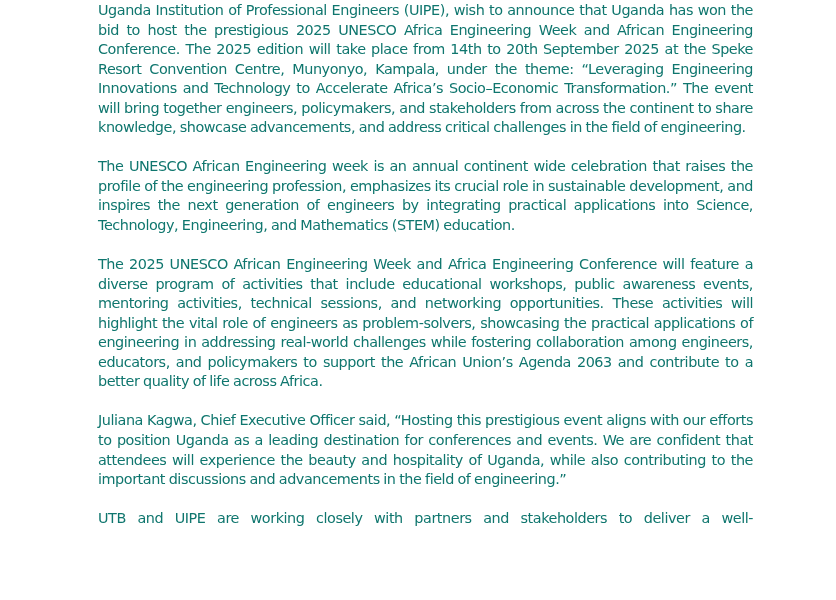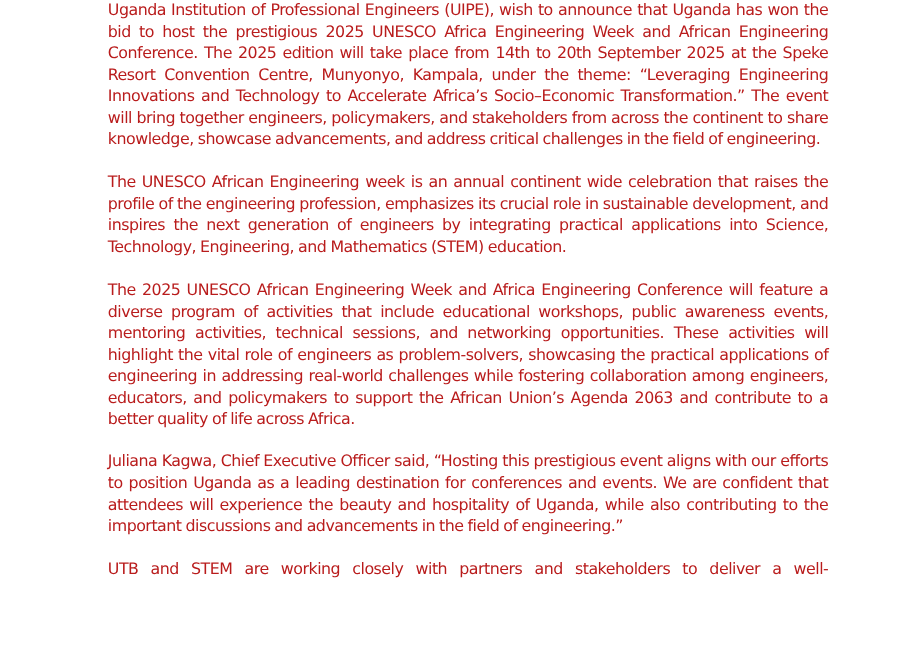--- a/index.html
+++ b/index.html
@@ -11,21 +11,21 @@
       width: 836px;
       height: 600px;
       overflow: hidden;
       position: relative;
     }
     .page {
       position: absolute;
       left: 98px;
       top: 1px;
       width: 655px;
-      color: #b91c1c;
+      color: #0f766e;
       font-family: "DejaVu Sans", sans-serif;
       font-size: 14.4px;
       line-height: 19.55px;
       letter-spacing: -0.45px;
       word-spacing: -0.5px;
     }
     .para {
       margin: 0 0 19.55px 0;
       text-align: justify;
       text-justify: inter-word;
@@ -35,14 +35,14 @@
     }
   </style>
 </head>
 <body>
 
 <div class="page">
   <p class="para">Uganda Institution of Professional Engineers (UIPE), wish to announce that Uganda has won the bid to host the prestigious 2025 UNESCO Africa Engineering Week and African Engineering Conference. The 2025 edition will take place from 14th to 20th September 2025 at the Speke Resort Convention Centre, Munyonyo, Kampala, under the theme: “Leveraging Engineering Innovations and Technology to Accelerate Africa’s Socio–Economic Transformation.”  The event will bring together engineers, policymakers, and stakeholders from across the continent to share knowledge, showcase advancements, and address critical challenges in the field of engineering.</p>
   <p class="para">The UNESCO African Engineering week is an annual continent wide celebration that raises the profile of the engineering profession, emphasizes its crucial role in sustainable development, and inspires the next generation of engineers by integrating practical applications into Science, Technology, Engineering, and Mathematics (STEM) education.</p>
   <p class="para">The 2025 UNESCO African Engineering Week and Africa Engineering Conference will feature a diverse program of activities that include educational workshops, public awareness events, mentoring activities, technical sessions, and networking opportunities. These activities will highlight the vital role of engineers as problem-solvers, showcasing the practical applications of engineering in addressing real-world challenges while fostering collaboration among engineers, educators, and policymakers to support the African Union’s Agenda 2063 and contribute to a better quality of life across Africa.</p>
   <p class="para">Juliana Kagwa, Chief Executive Officer said, “Hosting this prestigious event aligns with our efforts to position Uganda as a leading destination for conferences and events. We are confident that attendees will experience the beauty and hospitality of Uganda, while also contributing to the important discussions and advancements in the field of engineering.”</p>
-  <p class="para last-cut">UTB and STEM are working closely with partners and stakeholders to deliver a well-</p>
+  <p class="para last-cut">UTB and UIPE are working closely with partners and stakeholders to deliver a well-</p>
 </div>
 
 </body></html>

